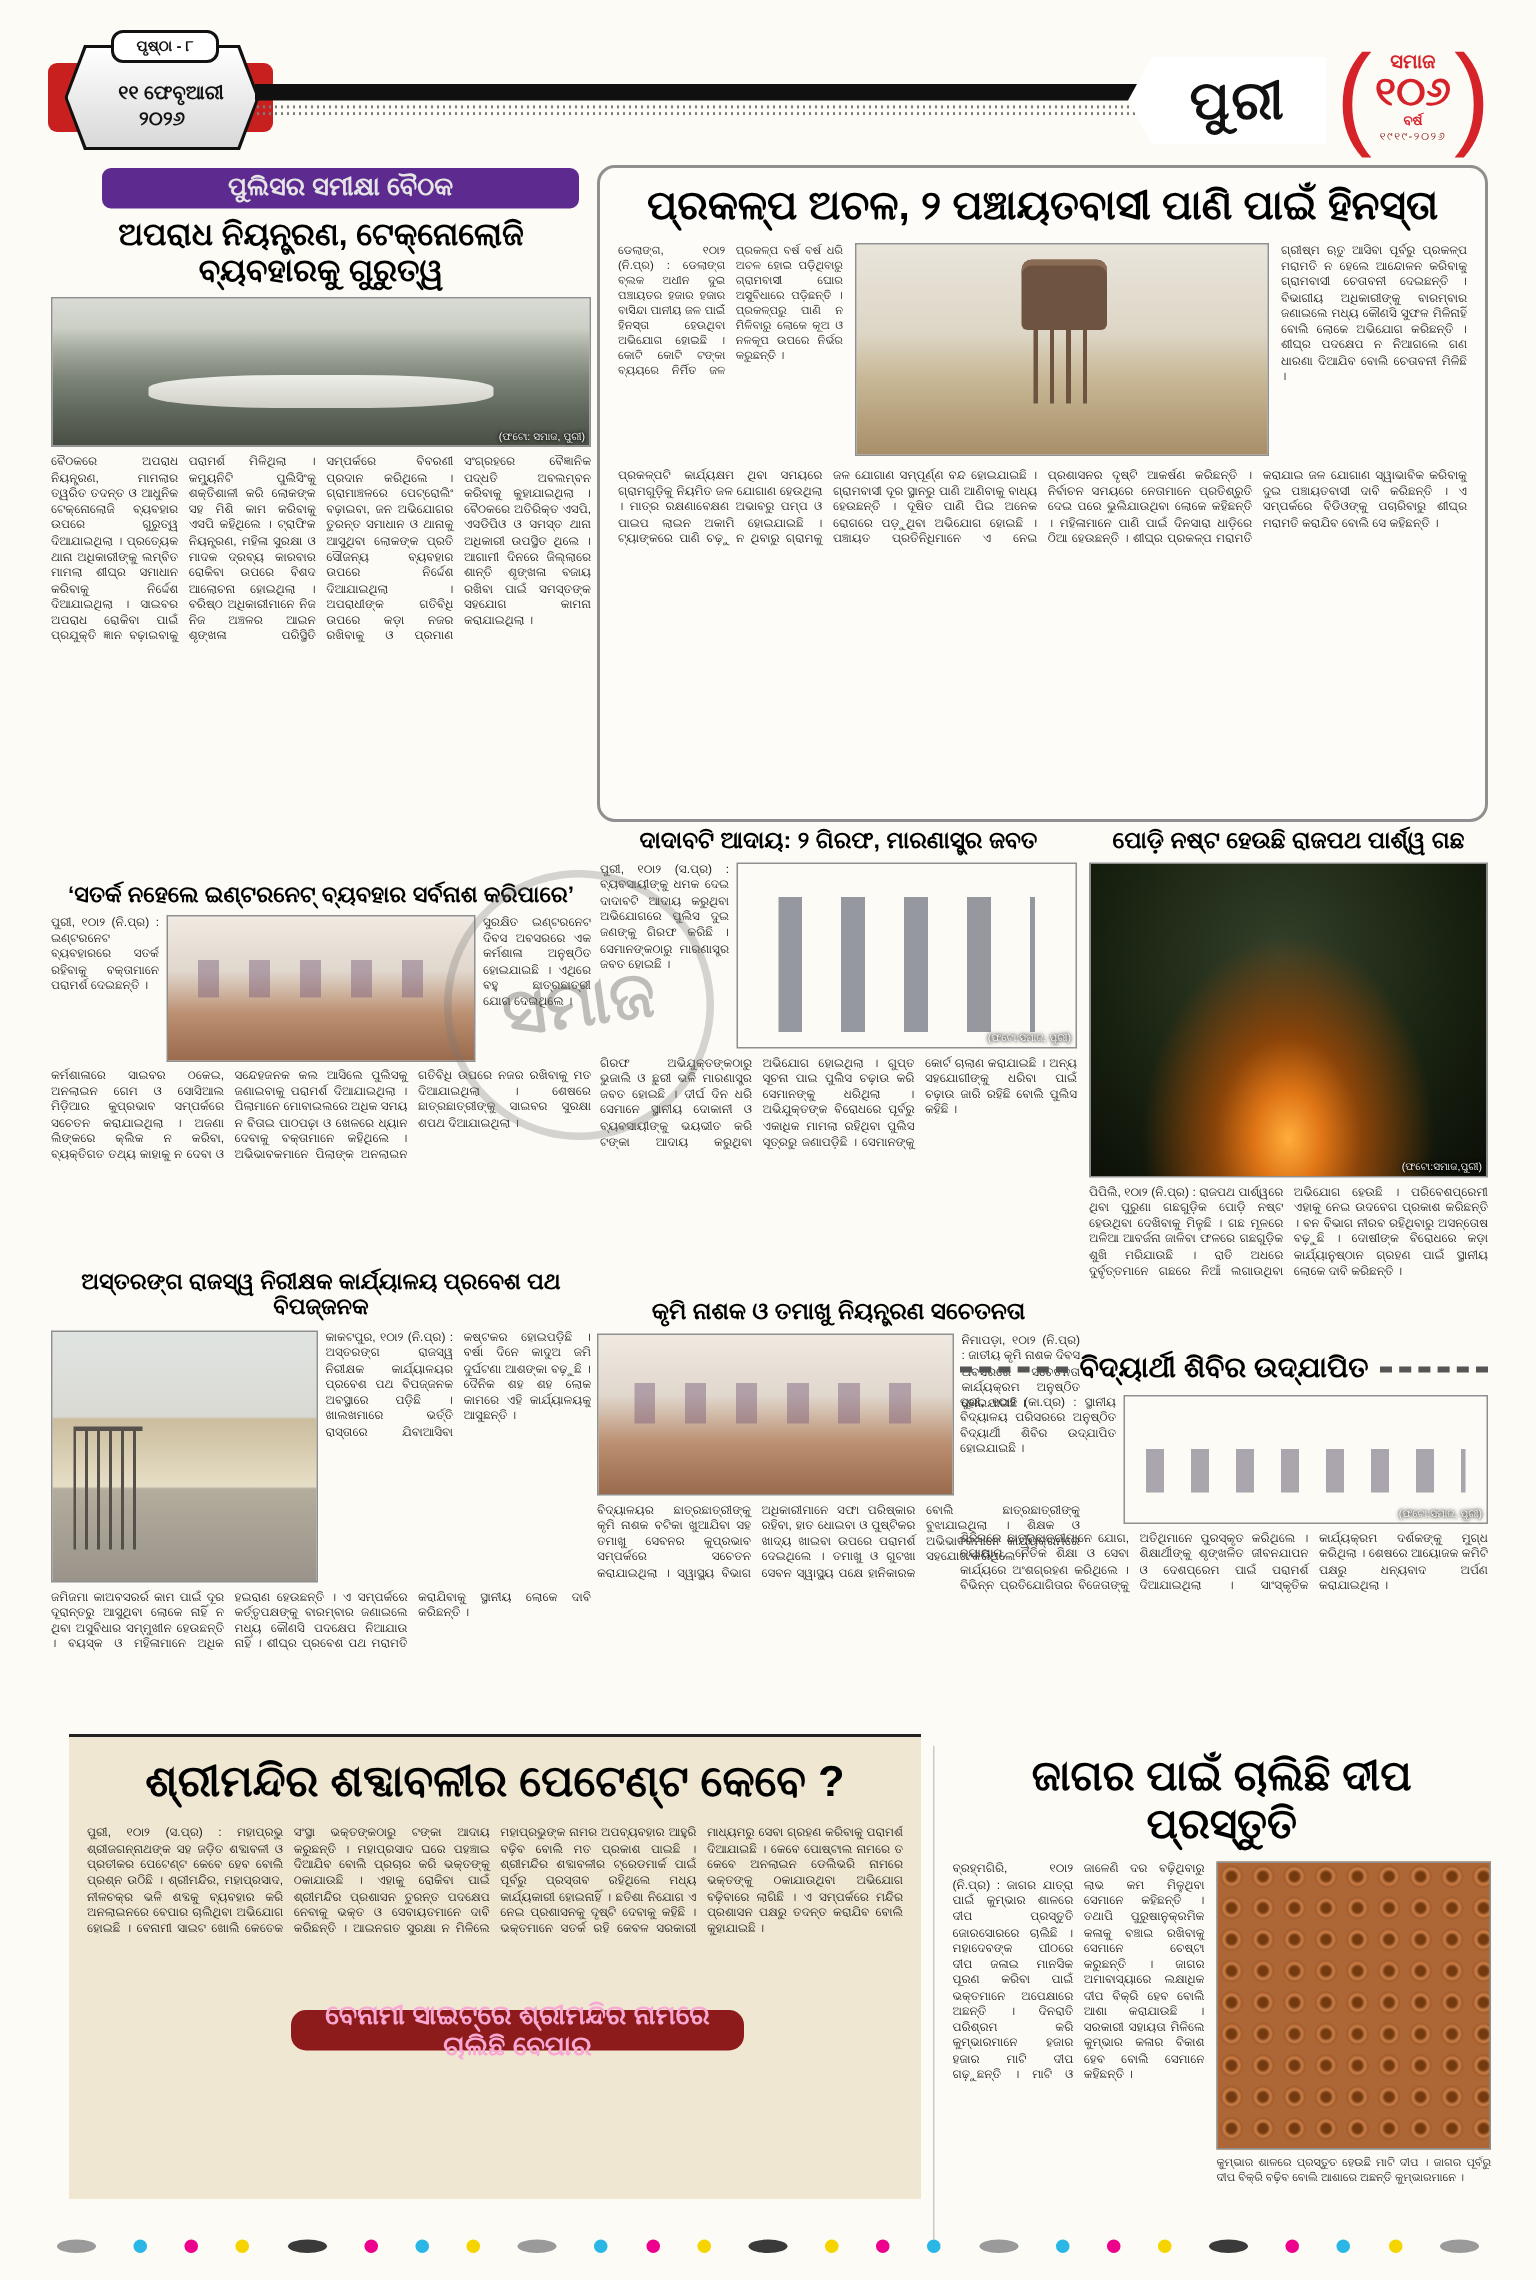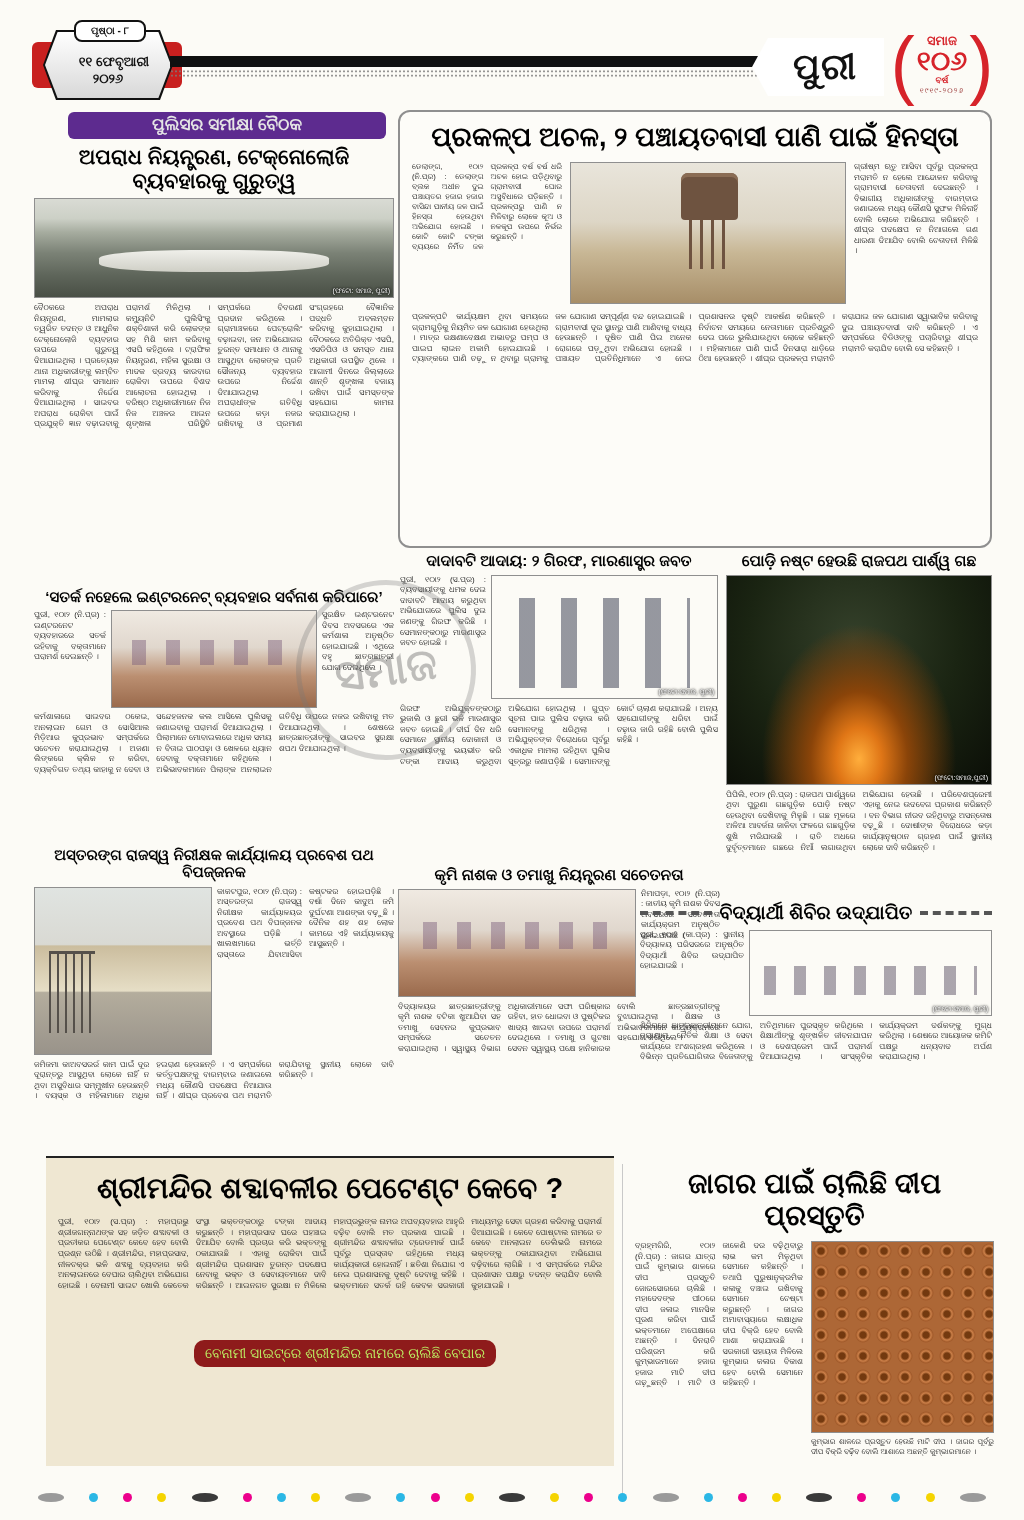--- a/index.html
+++ b/index.html
@@ -68,21 +68,21 @@
   .ph-camp{background:linear-gradient(180deg,#e9c9d3 0%,#dcb9c6 16%,#41807a 17%,#579c91 36%,#ddd6c7 37%,#c0b8a8 70%,#91released 0,#908b7f 100%);}
   .ph-camp::before{content:"";position:absolute;left:6%;top:42%;width:88%;height:34%;
            background:repeating-linear-gradient(90deg,rgba(90,80,100,.5) 0 12px,rgba(0,0,0,0) 12px 30px);}
   .ph-lamps{background-color:#ad6736;background-image:radial-gradient(circle at 9px 9px,#73390f 3px,#cc8049 5px,#a25b2b 7px,rgba(0,0,0,0) 8px);
            background-size:21px 21px;}
   
   .boxed{border:2px solid #8f8f8f;border-radius:12px;box-sizing:border-box;padding:8px 12px;background:#fdfcf8;}
   .camp-head{display:flex;align-items:center;gap:8px;}
   .camp-dash{flex:1;height:0;border-top:4px dashed #555;}
   .cream{background:#efe7d2;border-top:2px solid #222;box-sizing:border-box;padding:6px 12px;}
-  .redbox{position:absolute;background:#8e1b1b;color:#bef264;border-radius:10px;font-weight:400;font-size:14px;
+  .redbox{position:absolute;background:#8e1b1b;color:#f9a8d4;border-radius:10px;font-weight:700;font-size:18px;
           display:flex;align-items:center;justify-content:center;text-align:center;z-index:4;box-shadow:0 0 0 2px #efe7d2;}
   .watermark{left:296px;top:580px;width:170px;height:170px;border:5px solid rgba(120,120,120,.30);border-radius:50%;
           display:flex;align-items:center;justify-content:center;z-index:5;pointer-events:none;
           color:rgba(90,90,90,.38);font-size:44px;font-weight:800;transform:rotate(-8deg);}
   
   .marks{left:38px;top:1490px;width:948px;height:14px;display:flex;justify-content:space-between;align-items:center;}
   .mk-oval{display:inline-block;width:26px;height:9px;border-radius:50%;}
   .mk-dot{display:inline-block;width:9px;height:9px;border-radius:50%;}
 </style>
 </head>

